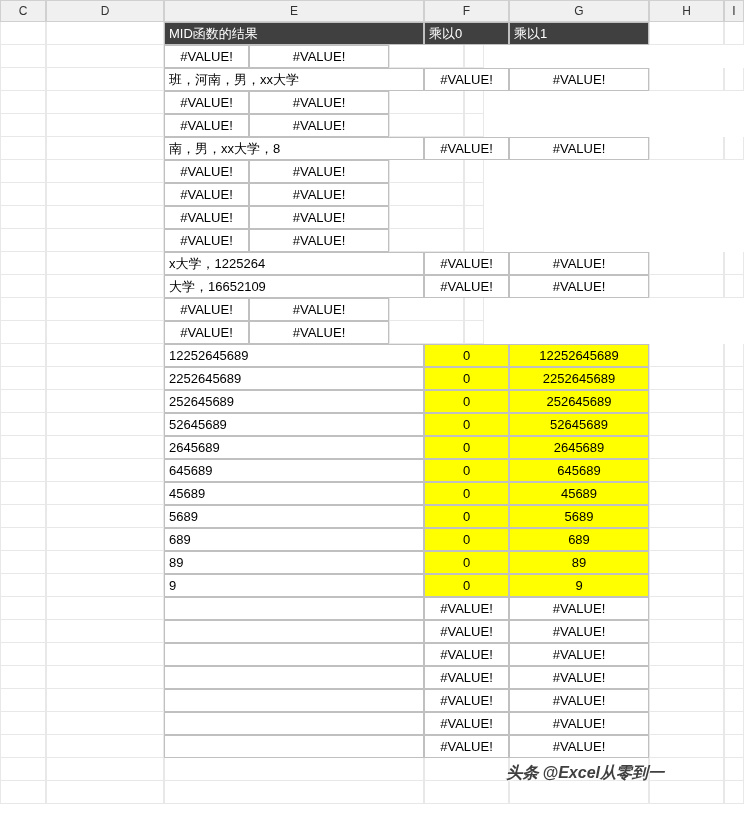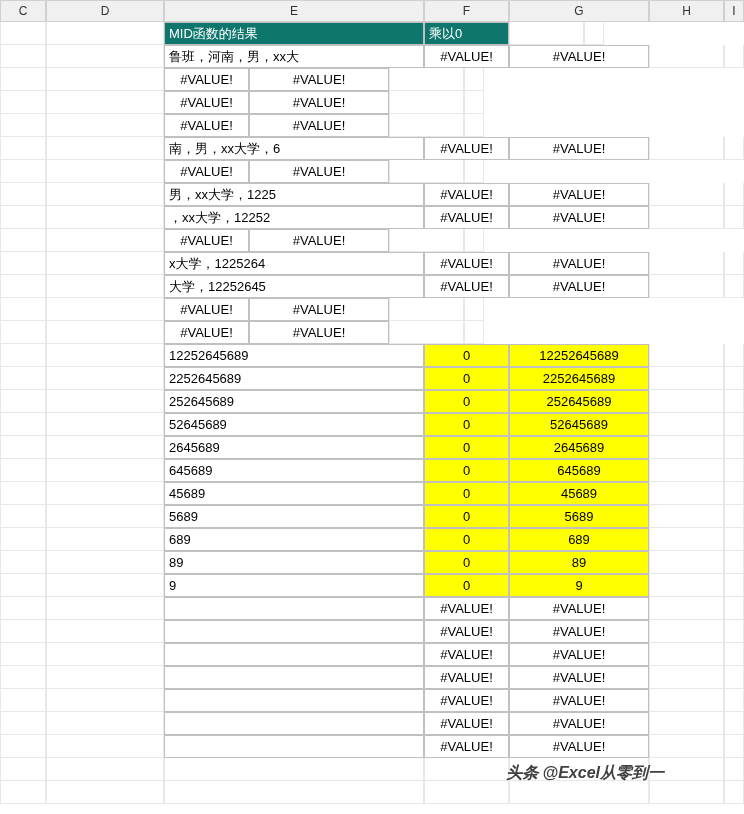--- a/index.html
+++ b/index.html
@@ -52,21 +52,21 @@
       white-space: nowrap;
     }
     .cell-noborder {
       border: 1px solid #e8e8e8;
       border-top: none;
       display: flex;
       align-items: center;
       padding: 0 4px;
     }
     .header-cell {
-      background: #0f766e;
+      background: #404040;
       color: #fff;
       border: 1px solid #c0c0c0;
       text-align: right;
     }
     .center {
       justify-content: center;
     }
     .yellow {
       background: #FFFF00;
     }
@@ -93,88 +93,87 @@
     <div class="col-header col-g">G</div>
     <div class="col-header col-h">H</div>
     <div class="col-header col-i">I</div>
   </div>
 
   <div class="grid-row">
     <div class="cell-noborder col-c"></div>
     <div class="cell-noborder col-d"></div>
     <div class="cell header-cell col-e">MID函数的结果</div>
     <div class="cell header-cell col-f">乘以0</div>
+    <div class="cell header-cell col-g">乘以1</div>
     <div class="cell-noborder col-h"></div>
     <div class="cell-noborder col-i"></div>
   </div>
 
   <div id="data-rows">
       <div class="grid-row">
         <div class="cell-noborder col-c"></div>
         <div class="cell-noborder col-d"></div>
-        <div class="cell col-e">鲁班，河南，男，xx大</div>
-        <div class="cell col-f center">#VALUE!</div>
-        <div class="cell col-g center">#VALUE!</div>
-        <div class="cell-noborder col-h"></div>
-        <div class="cell-noborder col-i"></div>
-      </div>
-      <div class="grid-row">
-        <div class="cell-noborder col-c"></div>
-        <div class="cell-noborder col-d"></div>
-        <div class="cell col-f center">#VALUE!</div>
-        <div class="cell col-g center">#VALUE!</div>
-        <div class="cell-noborder col-h"></div>
-        <div class="cell-noborder col-i"></div>
-      </div>
-      <div class="grid-row">
-        <div class="cell-noborder col-c"></div>
-        <div class="cell-noborder col-d"></div>
-        <div class="cell col-f center">#VALUE!</div>
-        <div class="cell col-g center">#VALUE!</div>
-        <div class="cell-noborder col-h"></div>
-        <div class="cell-noborder col-i"></div>
-      </div>
-      <div class="grid-row">
-        <div class="cell-noborder col-c"></div>
-        <div class="cell-noborder col-d"></div>
-        <div class="cell col-f center">#VALUE!</div>
-        <div class="cell col-g center">#VALUE!</div>
-        <div class="cell-noborder col-h"></div>
-        <div class="cell-noborder col-i"></div>
-      </div>
-      <div class="grid-row">
-        <div class="cell-noborder col-c"></div>
-        <div class="cell-noborder col-d"></div>
-        <div class="cell col-e">南，男，xx大学，6</div>
-        <div class="cell col-f center">#VALUE!</div>
-        <div class="cell col-g center">#VALUE!</div>
-        <div class="cell-noborder col-h"></div>
-        <div class="cell-noborder col-i"></div>
-      </div>
-      <div class="grid-row">
-        <div class="cell-noborder col-c"></div>
-        <div class="cell-noborder col-d"></div>
-        <div class="cell col-f center">#VALUE!</div>
-        <div class="cell col-g center">#VALUE!</div>
-        <div class="cell-noborder col-h"></div>
-        <div class="cell-noborder col-i"></div>
-      </div>
-      <div class="grid-row">
-        <div class="cell-noborder col-c"></div>
-        <div class="cell-noborder col-d"></div>
-        <div class="cell col-e">男，xx大学，1225</div>
-        <div class="cell col-f center">#VALUE!</div>
-        <div class="cell col-g center">#VALUE!</div>
-        <div class="cell-noborder col-h"></div>
-        <div class="cell-noborder col-i"></div>
-      </div>
-      <div class="grid-row">
-        <div class="cell-noborder col-c"></div>
-        <div class="cell-noborder col-d"></div>
-        <div class="cell col-e">，xx大学，12252</div>
+        <div class="cell col-f center">#VALUE!</div>
+        <div class="cell col-g center">#VALUE!</div>
+        <div class="cell-noborder col-h"></div>
+        <div class="cell-noborder col-i"></div>
+      </div>
+      <div class="grid-row">
+        <div class="cell-noborder col-c"></div>
+        <div class="cell-noborder col-d"></div>
+        <div class="cell col-e">班，河南，男，xx大学</div>
+        <div class="cell col-f center">#VALUE!</div>
+        <div class="cell col-g center">#VALUE!</div>
+        <div class="cell-noborder col-h"></div>
+        <div class="cell-noborder col-i"></div>
+      </div>
+      <div class="grid-row">
+        <div class="cell-noborder col-c"></div>
+        <div class="cell-noborder col-d"></div>
+        <div class="cell col-f center">#VALUE!</div>
+        <div class="cell col-g center">#VALUE!</div>
+        <div class="cell-noborder col-h"></div>
+        <div class="cell-noborder col-i"></div>
+      </div>
+      <div class="grid-row">
+        <div class="cell-noborder col-c"></div>
+        <div class="cell-noborder col-d"></div>
+        <div class="cell col-f center">#VALUE!</div>
+        <div class="cell col-g center">#VALUE!</div>
+        <div class="cell-noborder col-h"></div>
+        <div class="cell-noborder col-i"></div>
+      </div>
+      <div class="grid-row">
+        <div class="cell-noborder col-c"></div>
+        <div class="cell-noborder col-d"></div>
+        <div class="cell col-e">南，男，xx大学，8</div>
+        <div class="cell col-f center">#VALUE!</div>
+        <div class="cell col-g center">#VALUE!</div>
+        <div class="cell-noborder col-h"></div>
+        <div class="cell-noborder col-i"></div>
+      </div>
+      <div class="grid-row">
+        <div class="cell-noborder col-c"></div>
+        <div class="cell-noborder col-d"></div>
+        <div class="cell col-f center">#VALUE!</div>
+        <div class="cell col-g center">#VALUE!</div>
+        <div class="cell-noborder col-h"></div>
+        <div class="cell-noborder col-i"></div>
+      </div>
+      <div class="grid-row">
+        <div class="cell-noborder col-c"></div>
+        <div class="cell-noborder col-d"></div>
+        <div class="cell col-f center">#VALUE!</div>
+        <div class="cell col-g center">#VALUE!</div>
+        <div class="cell-noborder col-h"></div>
+        <div class="cell-noborder col-i"></div>
+      </div>
+      <div class="grid-row">
+        <div class="cell-noborder col-c"></div>
+        <div class="cell-noborder col-d"></div>
         <div class="cell col-f center">#VALUE!</div>
         <div class="cell col-g center">#VALUE!</div>
         <div class="cell-noborder col-h"></div>
         <div class="cell-noborder col-i"></div>
       </div>
       <div class="grid-row">
         <div class="cell-noborder col-c"></div>
         <div class="cell-noborder col-d"></div>
         <div class="cell col-f center">#VALUE!</div>
         <div class="cell col-g center">#VALUE!</div>
@@ -186,21 +185,21 @@
         <div class="cell-noborder col-d"></div>
         <div class="cell col-e">x大学，1225264</div>
         <div class="cell col-f center">#VALUE!</div>
         <div class="cell col-g center">#VALUE!</div>
         <div class="cell-noborder col-h"></div>
         <div class="cell-noborder col-i"></div>
       </div>
       <div class="grid-row">
         <div class="cell-noborder col-c"></div>
         <div class="cell-noborder col-d"></div>
-        <div class="cell col-e">大学，12252645</div>
+        <div class="cell col-e">大学，16652109</div>
         <div class="cell col-f center">#VALUE!</div>
         <div class="cell col-g center">#VALUE!</div>
         <div class="cell-noborder col-h"></div>
         <div class="cell-noborder col-i"></div>
       </div>
       <div class="grid-row">
         <div class="cell-noborder col-c"></div>
         <div class="cell-noborder col-d"></div>
         <div class="cell col-f center">#VALUE!</div>
         <div class="cell col-g center">#VALUE!</div>

